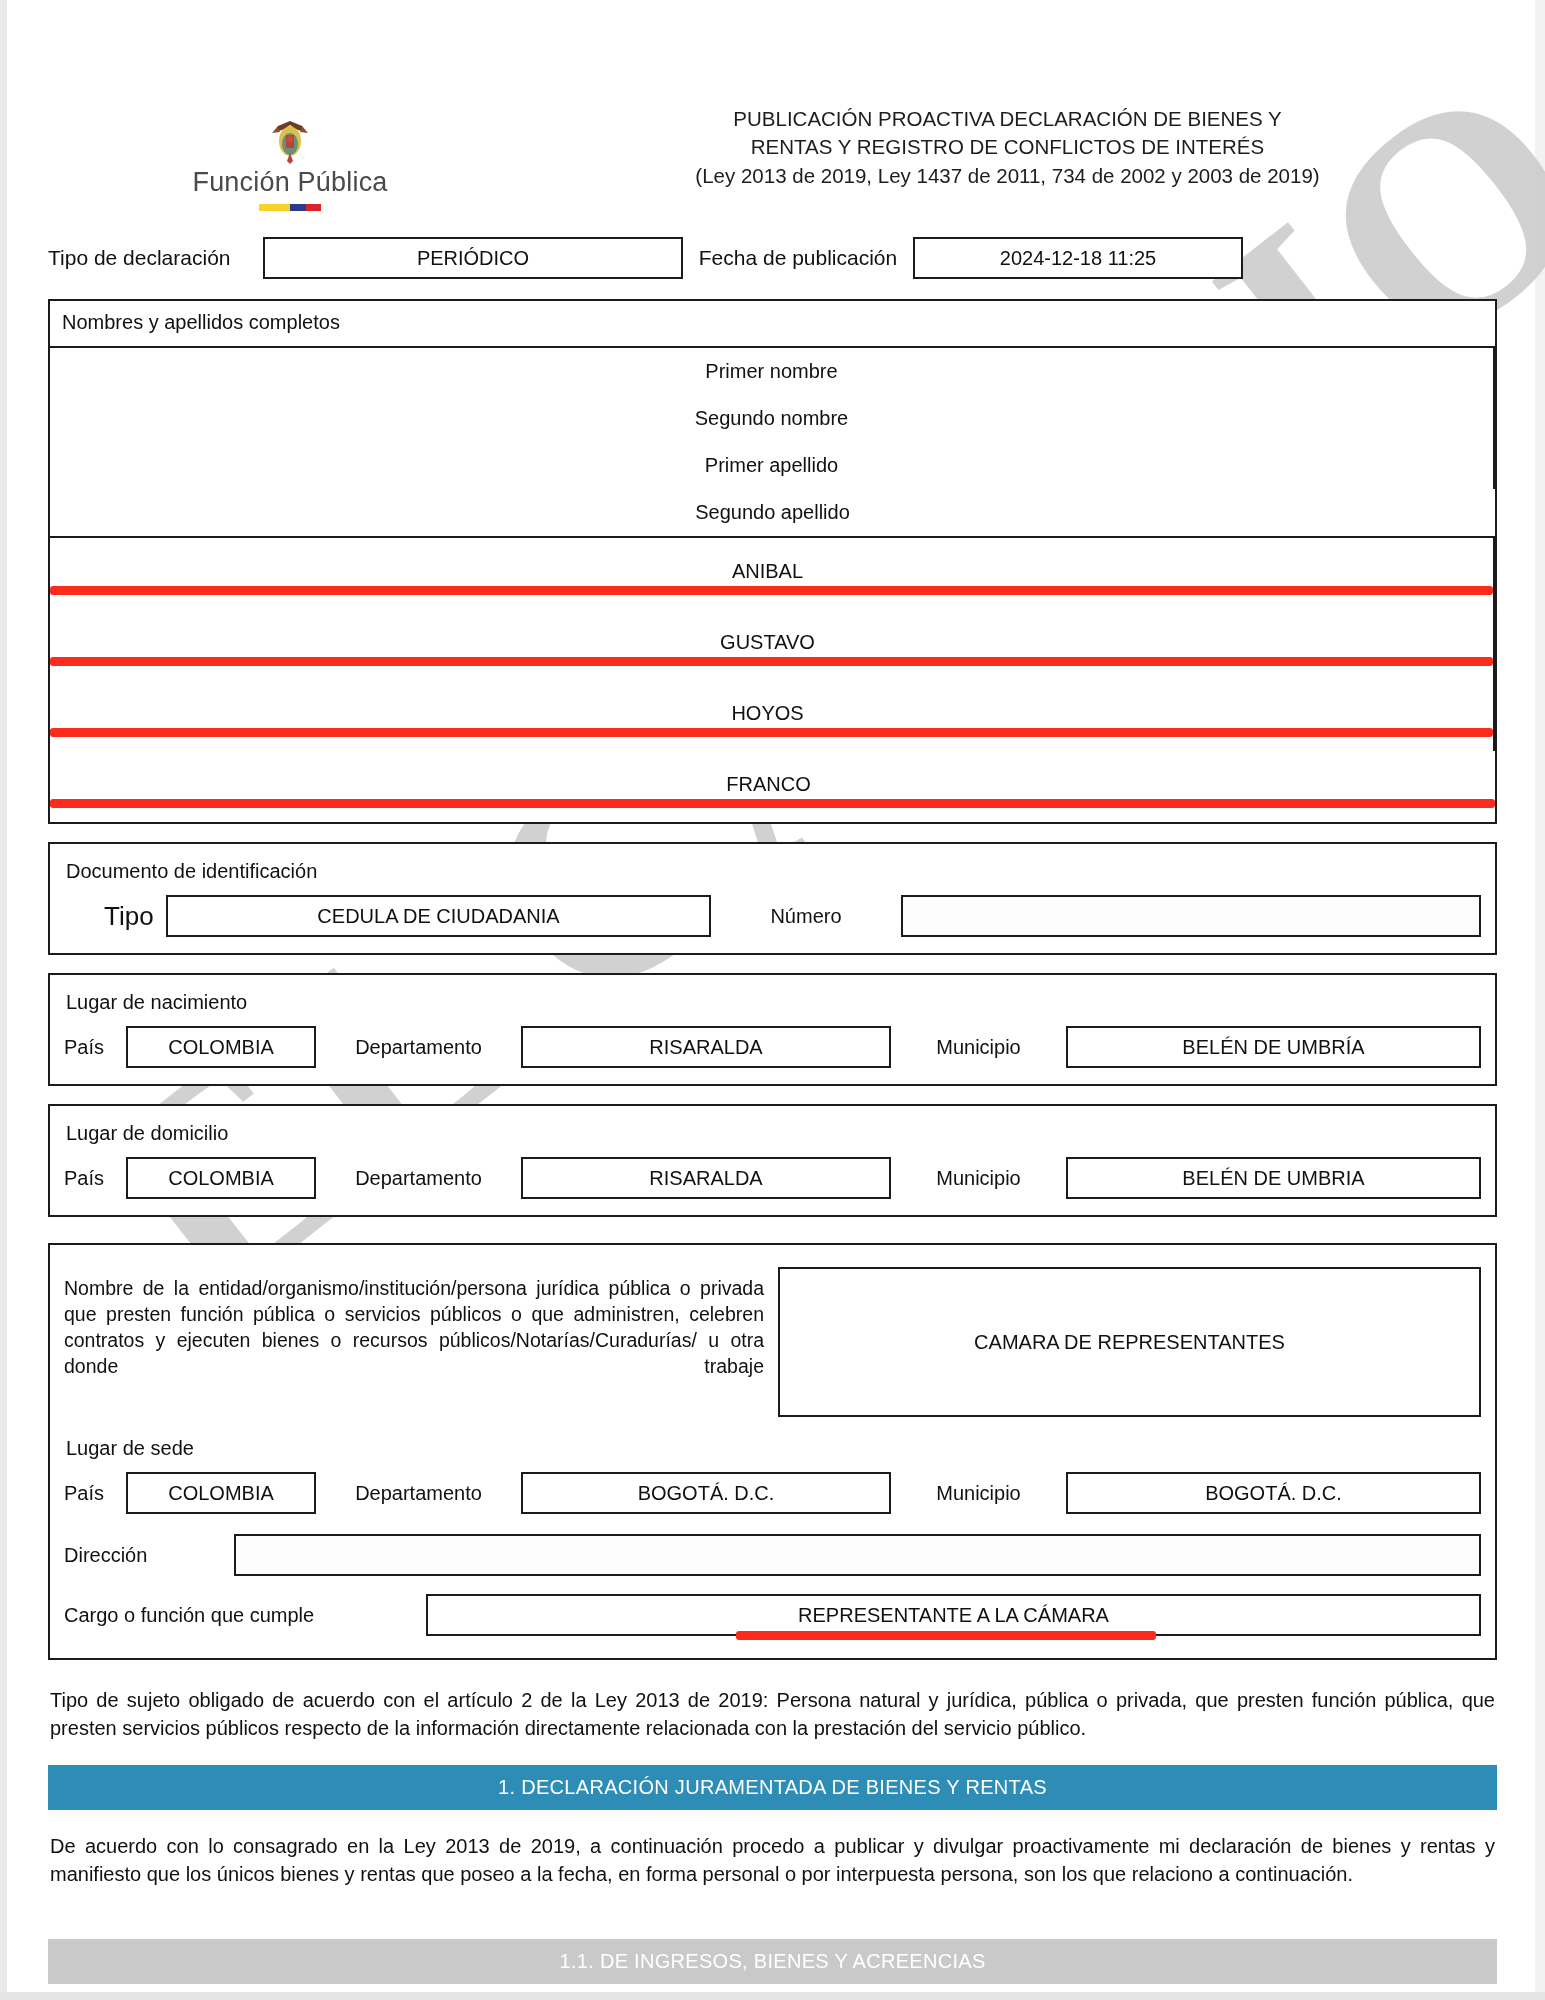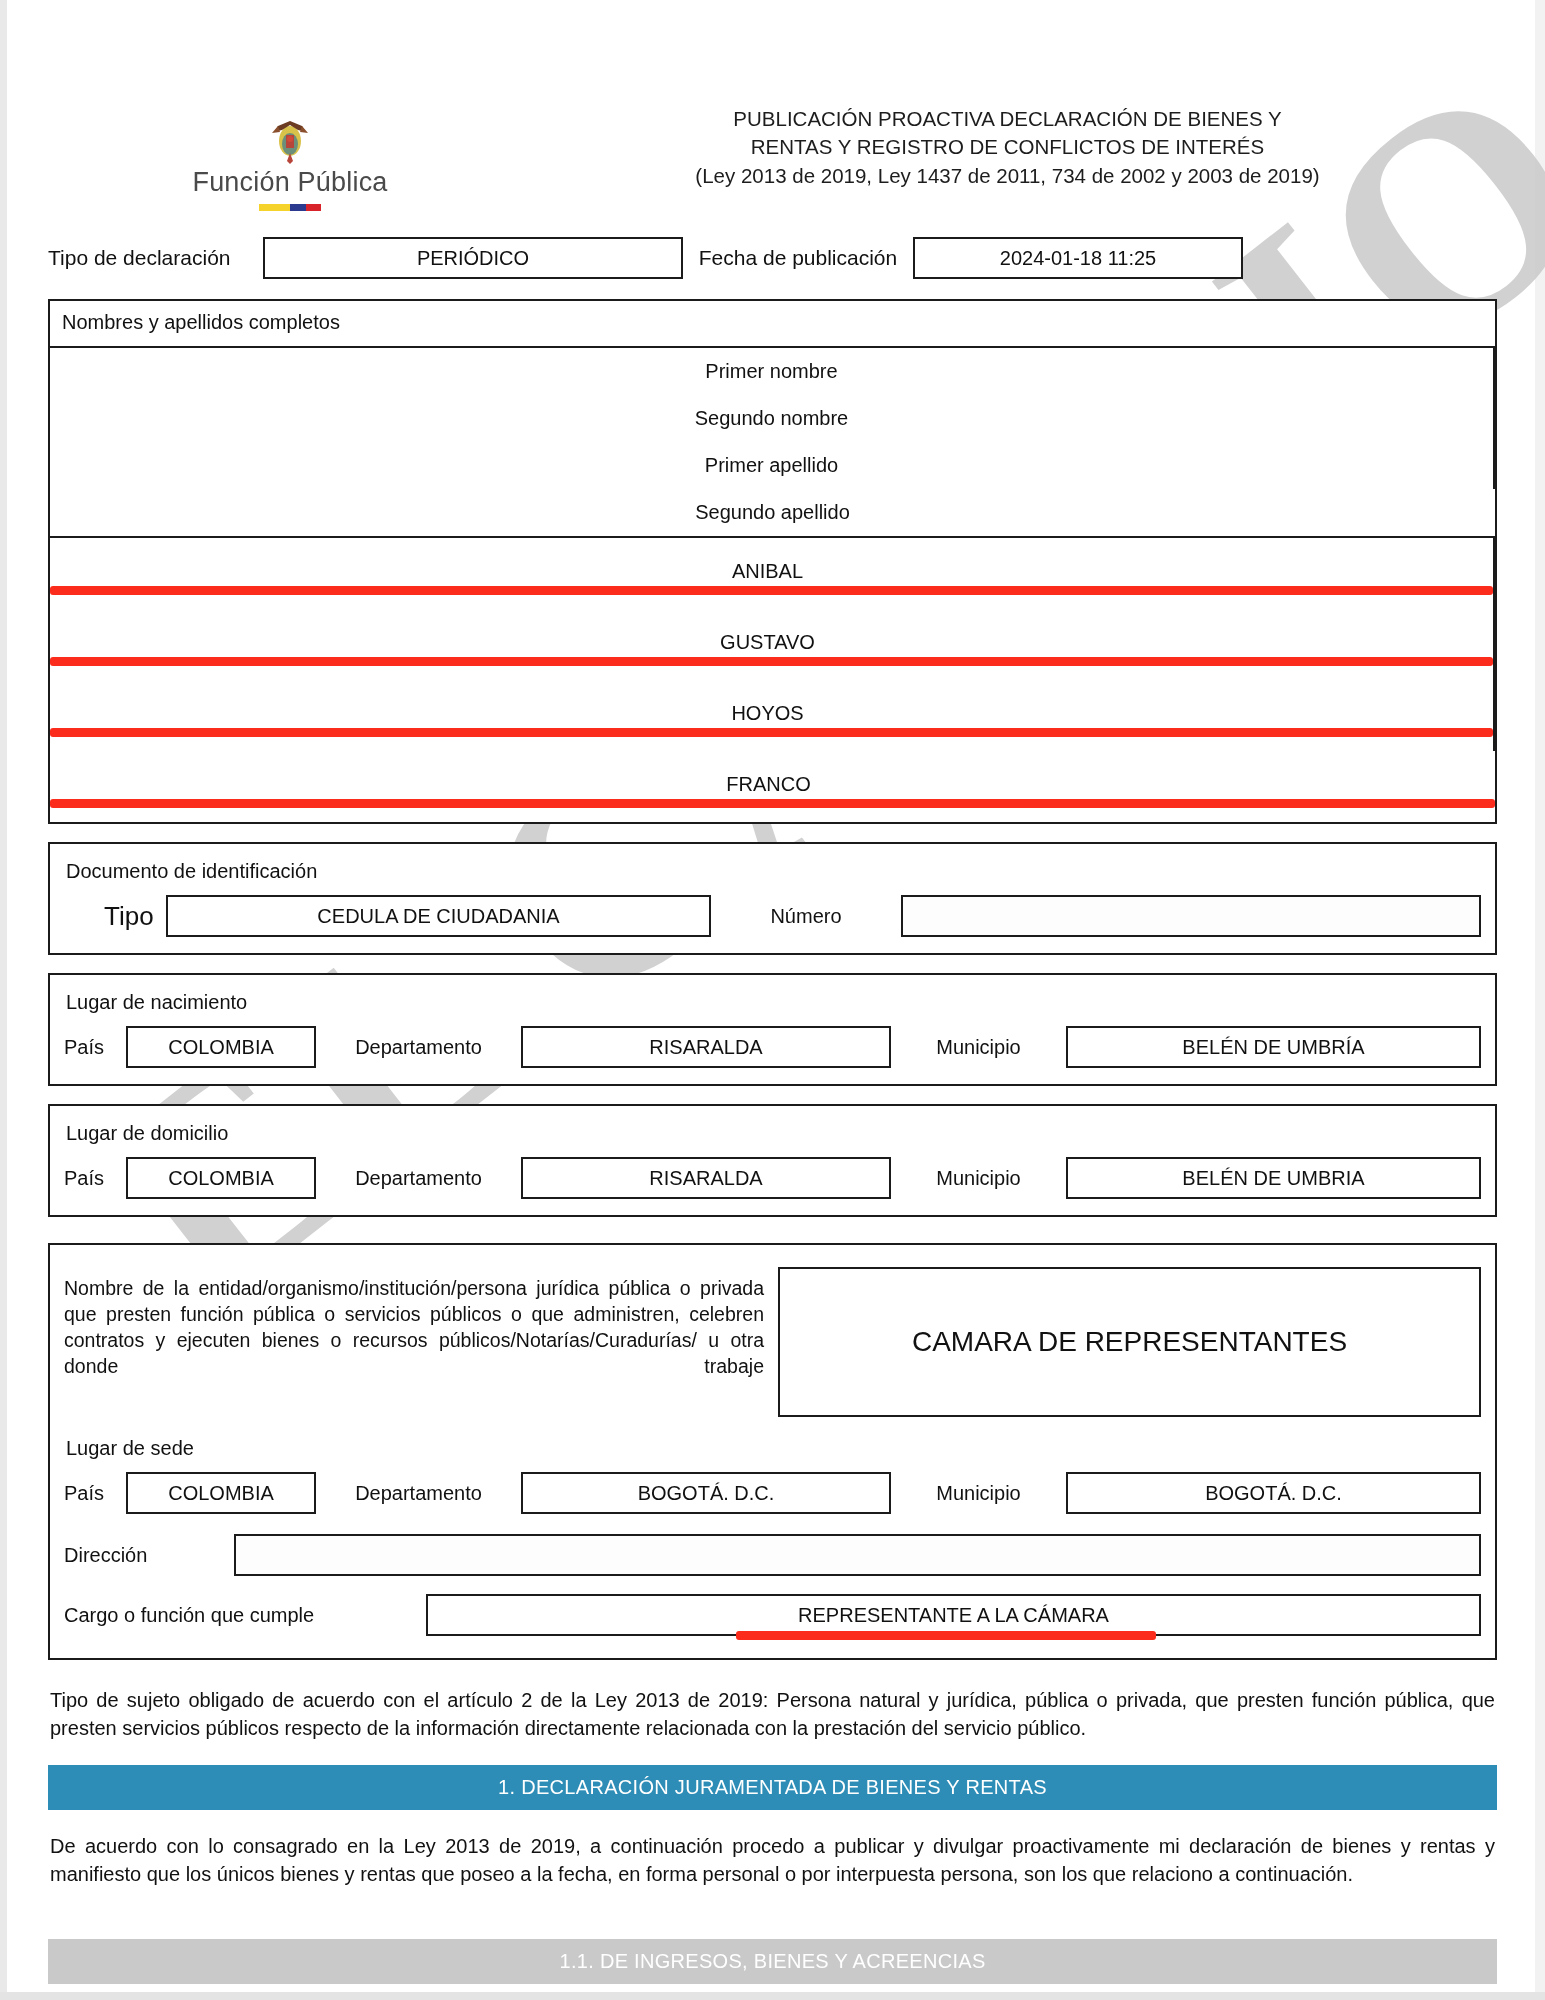--- a/index.html
+++ b/index.html
@@ -136,21 +136,21 @@
     font-size:19.5px; line-height:1.34;
     text-align:justify; text-align-last:justify;
     color:#111;
     padding-top:8px;
   }
   .entity-val {
     flex:1;
     border:2px solid #1b1b1b;
     min-height:150px;
     display:flex; align-items:center; justify-content:center;
-    font-size:28px;
+    font-size:20px;
   }
   .sede-title { font-size:20px; padding:14px 2px 12px 2px; }
 
   .dir-row { display:flex; align-items:center; margin-top:20px; }
   .dir-row .l { width:170px; font-size:20px; }
   .dir-row .v { flex:1; }
 
   .cargo-row { display:flex; align-items:center; margin-top:18px; }
   .cargo-row .l { width:330px; font-size:20px; }
   .cargo-row .v { flex:1; position:relative;margin-left:32px; }
@@ -218,21 +218,21 @@
       <div>(Ley 2013 de 2019, Ley 1437 de 2011, 734 de 2002 y 2003 de 2019)</div>
     </div>
   </div>
 
   <div class="sheet">
 
     <div class="toprow">
       <div class="lbl lbl-1">Tipo de declaración</div>
       <div class="inputbox v-1">PERIÓDICO</div>
       <div class="lbl lbl-2">Fecha de publicación</div>
-      <div class="inputbox v-2">2024-01-18 11:25</div>
+      <div class="inputbox v-2">2024-12-18 11:25</div>
     </div>
 
     <div class="box" style="margin-top:20px;">
       <div class="names-title">Nombres y apellidos completos</div>
       <div class="names-grid headers">
         <div class="cell">Primer nombre</div>
         <div class="cell">Segundo nombre</div>
         <div class="cell">Primer apellido</div>
         <div class="cell">Segundo apellido</div>
       </div>

